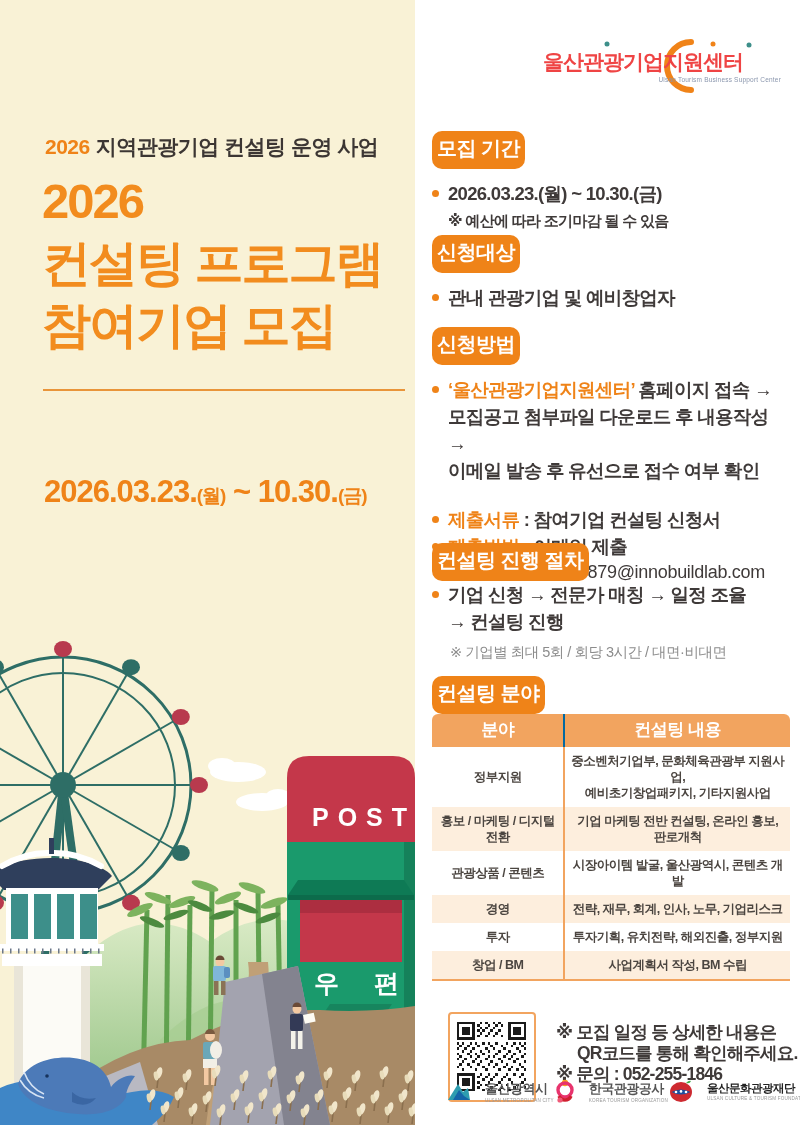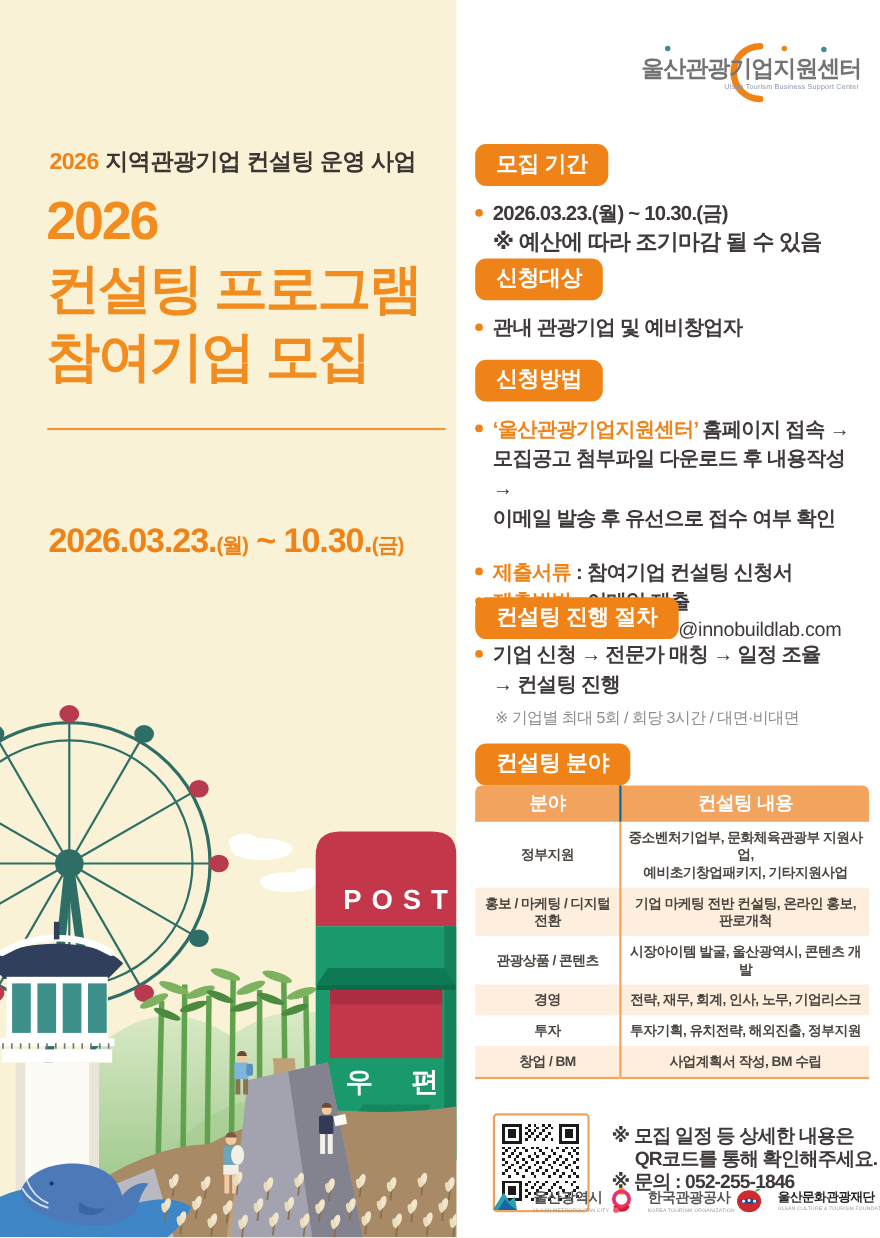--- a/index.html
+++ b/index.html
@@ -13,30 +13,30 @@
   .eyebrow .yr { color:#ef8318; margin-right:6px; }
   .main-title { position:absolute; left:42px; top:170px; font-size:49px; line-height:62px; font-weight:bold; letter-spacing:-2px; color:#f28c1e; }
   .title-divider { position:absolute; left:43px; top:389px; width:362px; height:2px; background:#e9953a; }
   .apply-badge { position:absolute; left:46px; top:435px; background:#ef8318; color:#fff; font-size:21px; font-weight:bold; padding:4px 14px 6px; border-radius:9px; }
   .apply-date { position:absolute; left:44px; top:474px; font-size:31px; font-weight:bold; letter-spacing:-1px; color:#ef8318; white-space:nowrap; }
   .apply-date .sm { font-size:19px; }
 
   
   .center-logo { position:absolute; left:543px; top:36px; width:240px; height:62px; }
   .center-logo .arc { position:absolute; left:0; top:0; }
-  .center-logo .logo-text { position:absolute; left:0; top:12px; width:240px; text-align:right; font-size:21px; font-weight:bold; letter-spacing:-1px; color:#737373; }
+  .center-logo .logo-text { position:absolute; left:0; top:12px; width:240px; text-align:left; font-size:21px; font-weight:bold; letter-spacing:-1px; color:#ef4444; }
   .center-logo .logo-sub { position:absolute; right:2px; top:40px; font-size:6.5px; color:#8a96ad; letter-spacing:0.2px; }
 
   
-  .badge { display:inline-block; background:#ef8318; color:#fff; font-size:20px; font-weight:bold; padding:4px 19px 7px; border-radius:10px; letter-spacing:-0.5px; white-space:nowrap; }
+  .badge { display:inline-block; background:#ef8318; color:#fff; font-size:20px; font-weight:bold; padding:4px 5px 7px; border-radius:10px; letter-spacing:-0.5px; white-space:nowrap; }
   .sec { position:absolute; left:432px; width:358px; }
   .bullet { display:flex; gap:9px; font-size:18.5px; font-weight:bold; color:#3f3a39; line-height:27px; letter-spacing:-0.7px; }
   .bullet .dot { flex:0 0 auto; width:7px; height:7px; border-radius:50%; background:#ef8318; margin-top:10px; }
   .hl { color:#ef8318; }
-  .note-dark { font-size:20px; font-weight:bold; color:#3f3a39; line-height:27px; letter-spacing:-0.7px; margin-left:16px; }
+  .note-dark { font-size:15px; font-weight:bold; color:#3f3a39; line-height:27px; letter-spacing:-0.7px; margin-left:16px; }
   .note-gray { font-size:14.5px; color:#8c8c8c; letter-spacing:-0.5px; margin:8px 0 0 18px; }
   .email-line { font-size:18px; color:#3f3a39; letter-spacing:-0.3px; margin-left:106px; line-height:25px; }
 
   
   .fields-table { position:absolute; left:432px; top:714px; width:358px; border-collapse:collapse; border-bottom:2px solid #f2a45f; }
   .fields-table th { background:#f2a45f; color:#fff; font-size:17px; font-weight:bold; letter-spacing:-0.5px; padding:4px 2px 6px; }
   .fields-table th:first-child { width:37%; border-right:2px solid #0369a1; border-top-left-radius:6px; }
   .fields-table th:last-child { border-top-right-radius:6px; }
   .fields-table td { font-size:12.5px; color:#4b4540; font-weight:bold; text-align:center; padding:6px 3px; white-space:pre-line; line-height:16px; letter-spacing:-0.5px; }
   .fields-table td:first-child { border-right:2px solid #f2a45f; }

